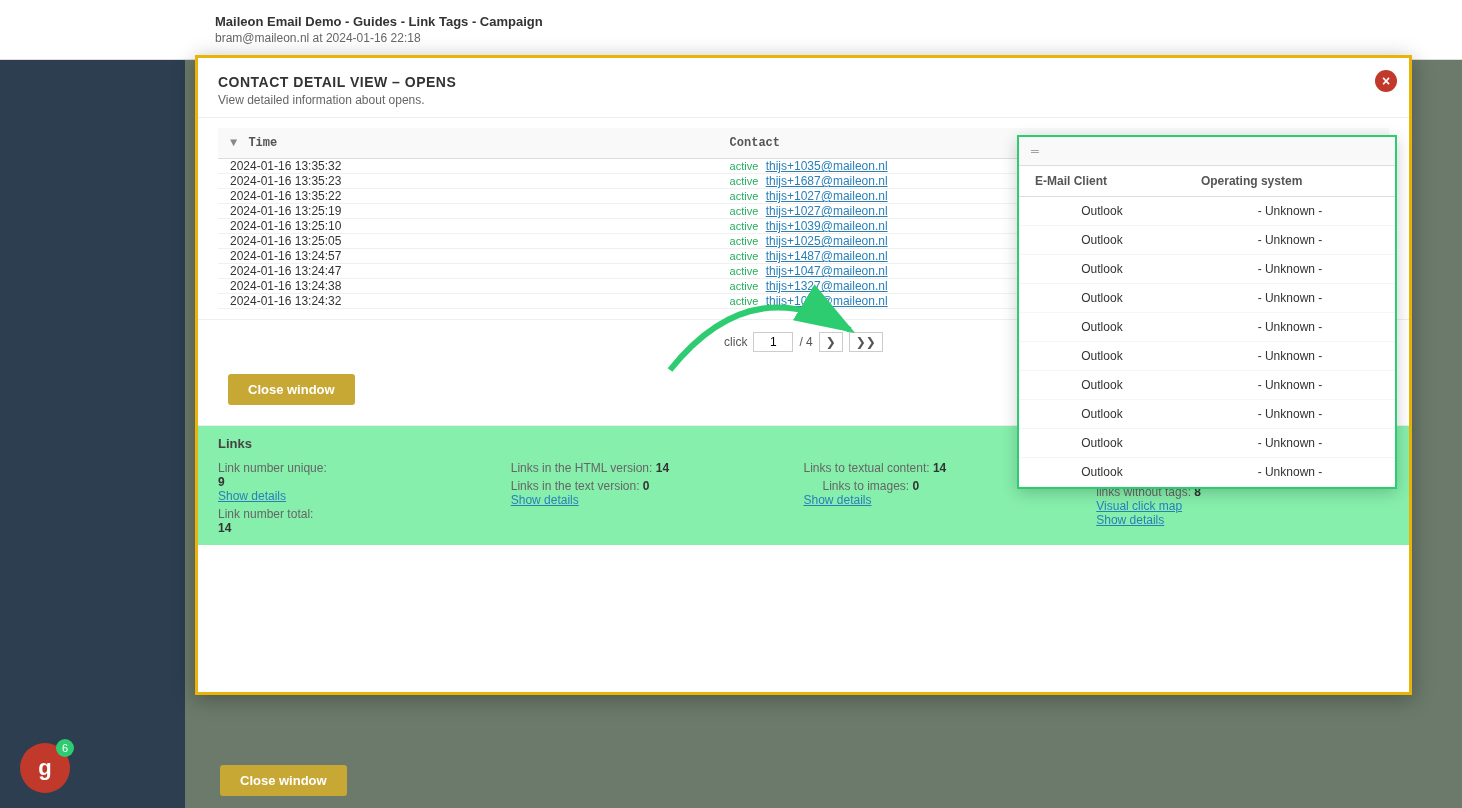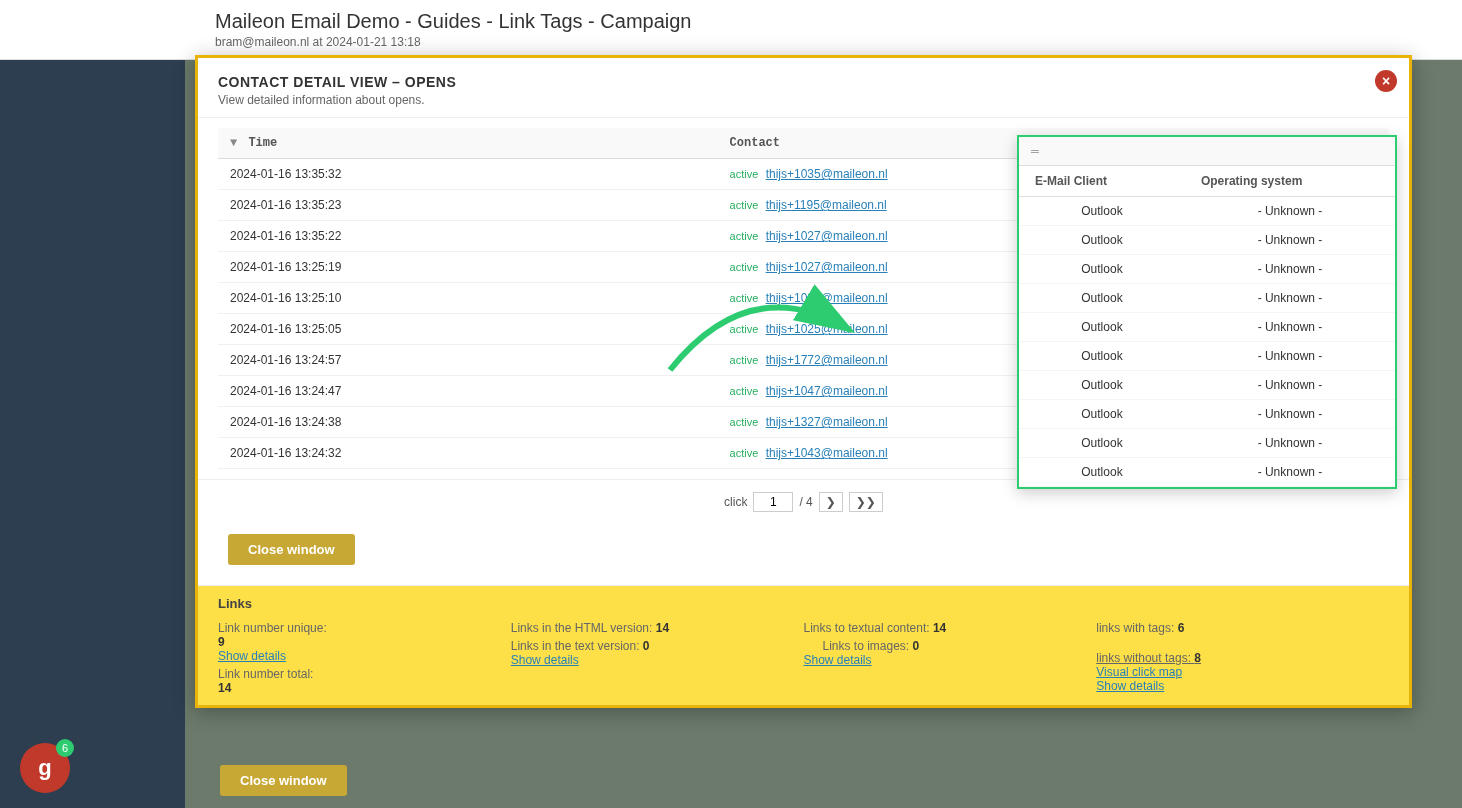--- a/index.html
+++ b/index.html
@@ -20,22 +20,22 @@
       height: 60px;
       background: #fff;
       display: flex;
       align-items: center;
       padding: 0 20px;
       border-bottom: 1px solid #ddd;
       z-index: 1;
     }
 
     .top-bar-title {
-      font-size: 20px;
-      font-weight: normal;
+      font-size: 13px;
+      font-weight: bold;
       color: #333;
     }
 
     .top-bar-sub {
       font-size: 12px;
       color: #666;
       margin-top: 2px;
     }
 
     
@@ -112,21 +112,21 @@
     .data-table th.sortable {
       cursor: pointer;
     }
 
     .data-table th .sort-icon {
       margin-right: 4px;
       color: #888;
     }
 
     .data-table td {
-      padding: 8px 12px;
+      padding: 0 12px;
       font-size: 12px;
       color: #333;
       border-bottom: 1px solid #f0f0f0;
     }
 
     .status-active {
       color: #27ae60;
       font-size: 11px;
       margin-right: 4px;
     }
@@ -279,21 +279,21 @@
     }
   </style>
 </head>
 <body>
 
 <div class="sidebar"></div>
 
 <div class="top-bar">
   <div style="margin-left:195px;">
     <div class="top-bar-title">Maileon Email Demo - Guides - Link Tags - Campaign</div>
-    <div class="top-bar-sub">bram@maileon.nl at 2024-01-21 13:18</div>
+    <div class="top-bar-sub">bram@maileon.nl at 2024-01-16 22:18</div>
   </div>
 </div>
 
 <div class="modal">
   <div class="modal-header">
     <div class="modal-title">CONTACT DETAIL VIEW – OPENS</div>
     <div class="modal-subtitle">View detailed information about opens.</div>
     <div class="modal-close">×</div>
   </div>
 
@@ -315,21 +315,21 @@
       <td>2024-01-16 13:35:32</td>
       <td>
         <span class="status-active">active</span>
         <span class="contact-link">thijs+1035@maileon.nl</span>
       </td>
     </tr>
           <tr>
       <td>2024-01-16 13:35:23</td>
       <td>
         <span class="status-active">active</span>
-        <span class="contact-link">thijs+1195@maileon.nl</span>
+        <span class="contact-link">thijs+1687@maileon.nl</span>
       </td>
     </tr>
           <tr>
       <td>2024-01-16 13:35:22</td>
       <td>
         <span class="status-active">active</span>
         <span class="contact-link">thijs+1027@maileon.nl</span>
       </td>
     </tr>
           <tr>
@@ -350,21 +350,21 @@
       <td>2024-01-16 13:25:05</td>
       <td>
         <span class="status-active">active</span>
         <span class="contact-link">thijs+1025@maileon.nl</span>
       </td>
     </tr>
           <tr>
       <td>2024-01-16 13:24:57</td>
       <td>
         <span class="status-active">active</span>
-        <span class="contact-link">thijs+1772@maileon.nl</span>
+        <span class="contact-link">thijs+1487@maileon.nl</span>
       </td>
     </tr>
           <tr>
       <td>2024-01-16 13:24:47</td>
       <td>
         <span class="status-active">active</span>
         <span class="contact-link">thijs+1047@maileon.nl</span>
       </td>
     </tr>
           <tr>
@@ -390,21 +390,21 @@
     <input class="pagination-input" value="1" style="">
     <span class="pagination-label">/ 4</span>
     <button class="pagination-btn">❯</button>
     <button class="pagination-btn">❯❯</button>
   </div>
 
   <div style="padding: 0 10px 10px;">
     <button class="close-window-btn">Close window</button>
   </div>
 
-  <div style="padding: 10px 20px; border-top: 1px solid #eee; background: #fde047;">
+  <div style="padding: 10px 20px; border-top: 1px solid #eee; background: #86efac;">
     <div class="section-title">Links</div>
     <div class="stats-grid">
       <div>
         <div class="stat-label">Link number unique:</div>
         <span class="stat-value">9</span>
         <div><span class="show-details">Show details</span></div>
         <div class="stat-label" style="margin-top:4px;">Link number total:</div>
         <span class="stat-value">14</span>
       </div>
       <div>
@@ -412,21 +412,21 @@
         <div class="stat-label" style="margin-top:4px;"><span>Links in the text version:</span> <span class="stat-value">0</span></div>
         <div><span class="show-details">Show details</span></div>
       </div>
       <div>
         <div class="stat-label"><span>Links to textual content:</span> <span class="stat-value">14</span></div>
         <div class="stat-label" style="margin-top:4px;padding-left:19px;"><span>Links to images:</span> <span class="stat-value">0</span></div>
         <div><span class="show-details">Show details</span></div>
       </div>
       <div>
         <div class="stat-label"><span>links with tags:</span> <span class="stat-value">6</span></div>
-        <div class="stat-label" style="margin-top:16px;text-decoration:underline;"><span>links without tags:</span> <span class="stat-value">8</span></div>
+        <div class="stat-label" style="margin-top:10px;"><span>links without tags:</span> <span class="stat-value">8</span></div>
         <div><span class="show-details">Visual click map</span></div>
         <div><span class="show-details">Show details</span></div>
       </div>
     </div>
   </div>
 </div>
 
 <div class="popup-panel">
   <div class="popup-panel-header">
     <span style="font-size:11px; color:#888;">═</span>

